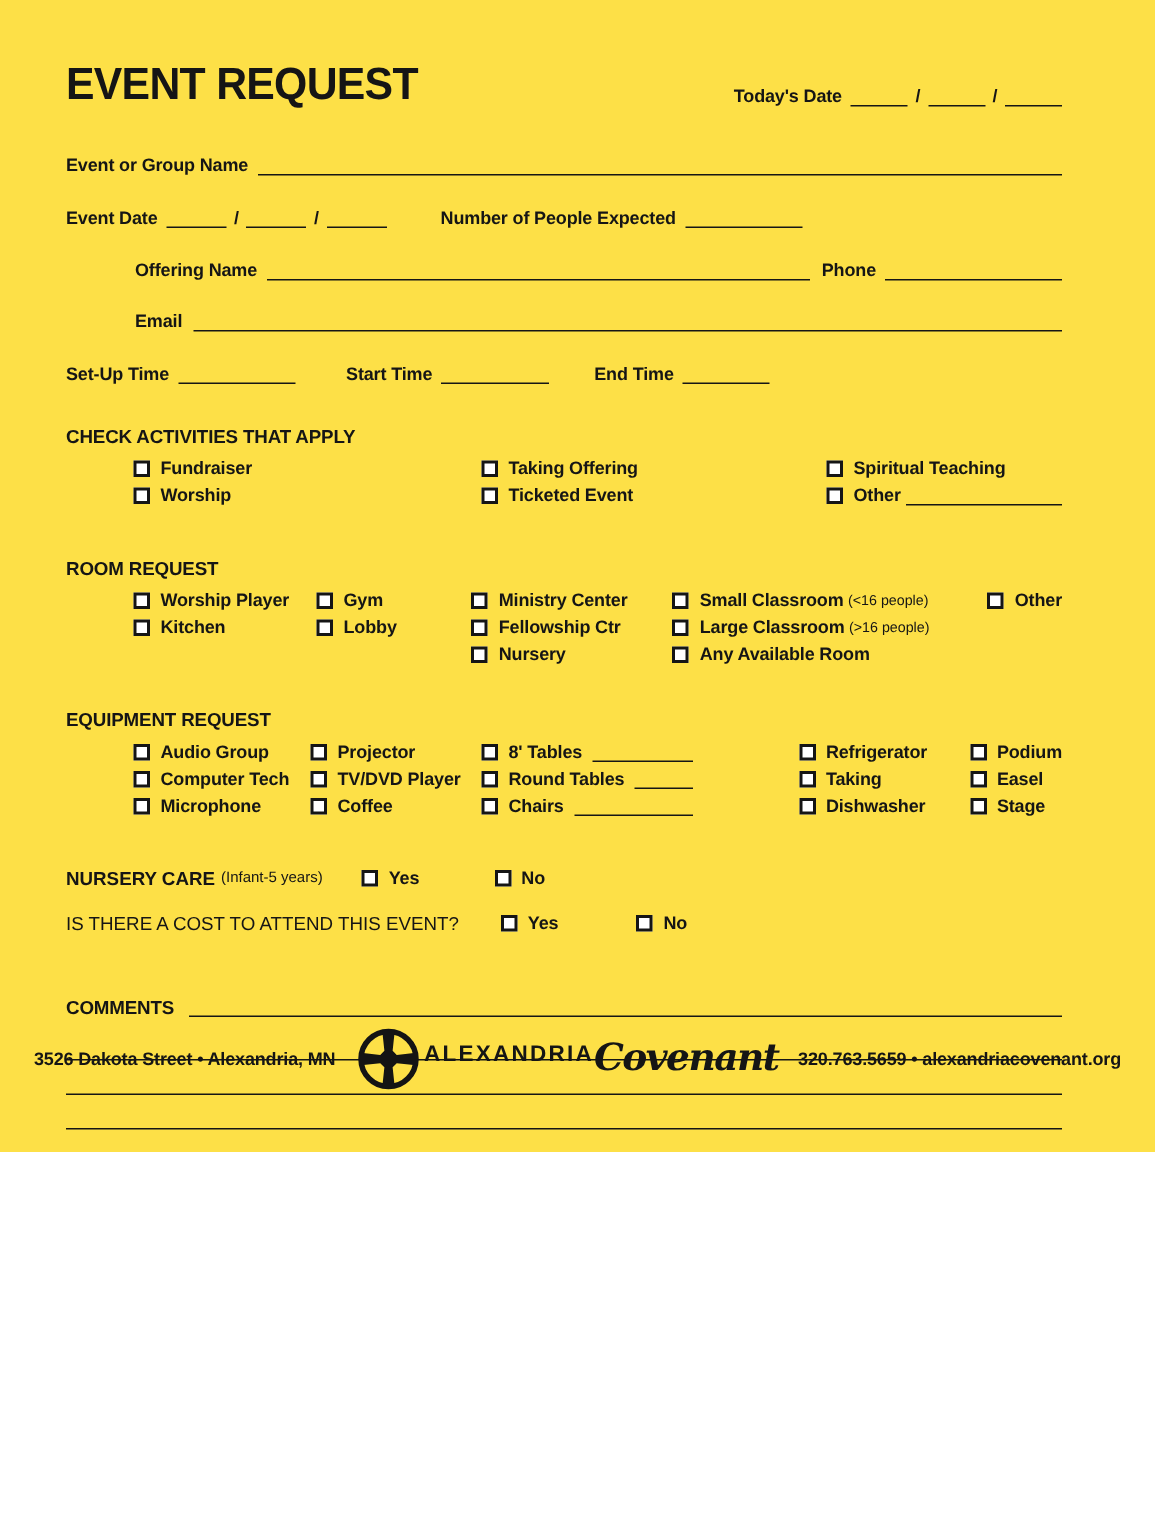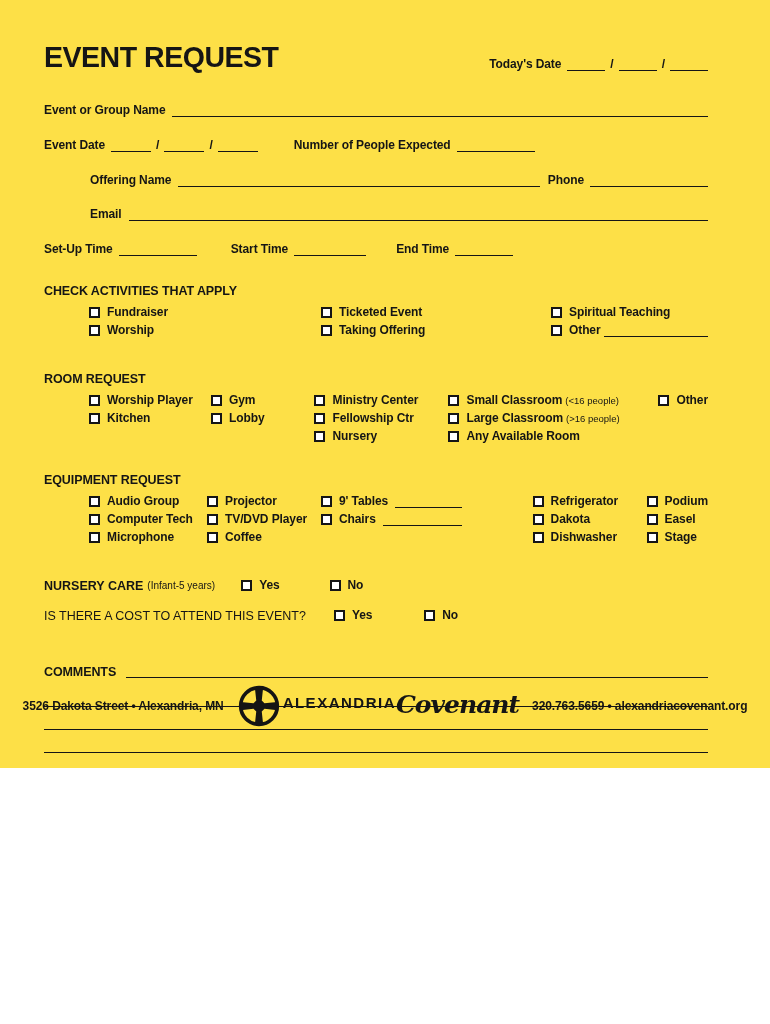--- a/index.html
+++ b/index.html
@@ -125,25 +125,25 @@
             <span class="lb">Fundraiser</span>
           </div>
         <div class="ck">
             <span class="cb"></span>
             <span class="lb">Worship</span>
           </div>
       </div>
       <div class="c-a2">
         <div class="ck">
             <span class="cb"></span>
+            <span class="lb">Taking Offering</span>
+          </div>
+        <div class="ck">
+            <span class="cb"></span>
             <span class="lb">Ticketed Event</span>
-          </div>
-        <div class="ck">
-            <span class="cb"></span>
-            <span class="lb">Taking Offering</span>
           </div>
       </div>
       <div class="c-a3">
         <div class="ck">
             <span class="cb"></span>
             <span class="lb">Spiritual Teaching</span>
           </div>
         <div class="ck">
             <span class="cb"></span>
             <span class="lb">Other</span>
@@ -242,37 +242,42 @@
             <span class="lb">TV/DVD Player</span>
           </div>
         <div class="ck">
             <span class="cb"></span>
             <span class="lb">Coffee</span>
           </div>
       </div>
       <div class="c-e3">
         <div class="ck">
             <span class="cb"></span>
-            <span class="lb">9' Tables</span>
+            <span class="lb">8' Tables</span>
+            <span class="gr"></span>
+          </div>
+        <div class="ck">
+            <span class="cb"></span>
+            <span class="lb">Round Tables</span>
             <span class="gr"></span>
           </div>
         <div class="ck">
             <span class="cb"></span>
             <span class="lb">Chairs</span>
             <span class="gr"></span>
           </div>
       </div>
       <div class="c-e4">
         <div class="ck">
             <span class="cb"></span>
             <span class="lb">Refrigerator</span>
           </div>
         <div class="ck">
             <span class="cb"></span>
-            <span class="lb">Dakota</span>
+            <span class="lb">Taking</span>
           </div>
         <div class="ck">
             <span class="cb"></span>
             <span class="lb">Dishwasher</span>
           </div>
       </div>
       <div class="c-e5">
         <div class="ck">
             <span class="cb"></span>
             <span class="lb">Podium</span>

